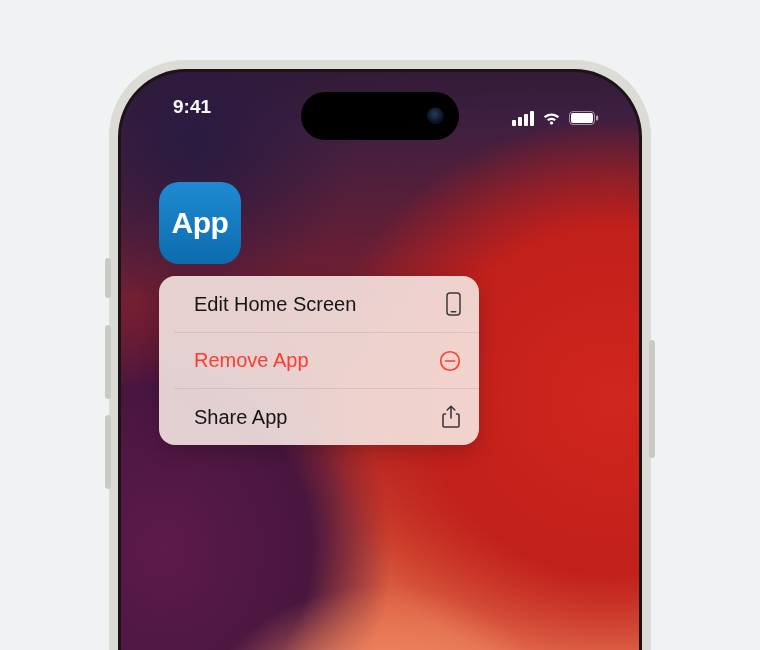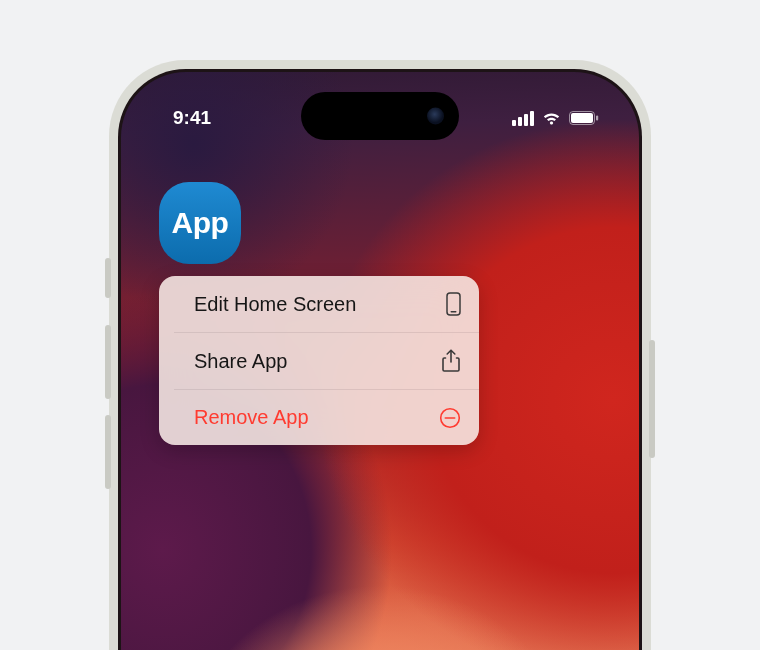--- a/index.html
+++ b/index.html
@@ -58,34 +58,33 @@
     }
     .status-bar {
       position: absolute;
       top: 24px; left: 0; right: 0;
       height: 44px;
       color: #fff;
       font-weight: 600;
       font-size: 19px;
       display: flex;
       justify-content: space-between;
-      align-items: center;
       padding: 0 40px 0 52px;
     }
     .status-right { display: flex; align-items: center; gap: 7px; }
     .cell-bars { display: flex; align-items: flex-end; gap: 2px; }
     .cell-bars span { width: 4px; background: #fff; border-radius: 1px; }
     .b1{height:6px}.b2{height:9px}.b3{height:12px}.b4{height:15px}
     .app-icon {
       position: absolute;
       top: 110px;
       left: 38px;
       width: 82px;
       height: 82px;
-      border-radius: 30px;
+      border-radius: 20px;
       background: linear-gradient(180deg, #1f8ad2 0%, #0c6cad 100%);
       display: flex;
       align-items: center;
       justify-content: center;
       color: #fff;
       font-weight: 700;
       font-size: 30px;
       letter-spacing: -0.5px;
     }
     .context-menu {
@@ -163,35 +162,35 @@
     <div class="context-menu">
       <div class="menu-item">
         <span>Edit Home Screen</span>
         <span class="menu-icon">
           <svg width="15" height="24" viewBox="0 0 15 24" fill="none">
             <rect x="1" y="1" width="13" height="22" rx="3" stroke="#3a3a3a" stroke-width="1.5"></rect>
             <rect x="4.5" y="19" width="6" height="1.4" rx="0.7" fill="#3a3a3a"></rect>
           </svg>
         </span>
       </div>
+      <div class="menu-item destructive">
+        <span>Remove App</span>
+        <span class="menu-icon">
+          <svg width="22" height="22" viewBox="0 0 22 22" fill="none">
+            <circle cx="11" cy="11" r="9.3" stroke="#ff3b30" stroke-width="1.6"></circle>
+            <line x1="6.3" y1="11" x2="15.7" y2="11" stroke="#ff3b30" stroke-width="1.6" stroke-linecap="round"></line>
+          </svg>
+        </span>
+      </div>
       <div class="menu-item">
         <span>Share App</span>
         <span class="menu-icon">
           <svg width="20" height="24" viewBox="0 0 20 24" fill="none">
             <path d="M10 1.5 L10 13" stroke="#3a3a3a" stroke-width="1.6" stroke-linecap="round"></path>
             <path d="M6.2 5 L10 1.3 L13.8 5" stroke="#3a3a3a" stroke-width="1.6" stroke-linecap="round" stroke-linejoin="round" fill="none"></path>
             <path d="M4.5 9 H3.2 C2.5 9 2 9.5 2 10.2 V20.8 C2 21.5 2.5 22 3.2 22 H16.8 C17.5 22 18 21.5 18 20.8 V10.2 C18 9.5 17.5 9 16.8 9 H15.5" stroke="#3a3a3a" stroke-width="1.6" stroke-linecap="round" fill="none"></path>
           </svg>
         </span>
       </div>
-      <div class="menu-item destructive">
-        <span>Remove App</span>
-        <span class="menu-icon">
-          <svg width="22" height="22" viewBox="0 0 22 22" fill="none">
-            <circle cx="11" cy="11" r="9.3" stroke="#ff3b30" stroke-width="1.6"></circle>
-            <line x1="6.3" y1="11" x2="15.7" y2="11" stroke="#ff3b30" stroke-width="1.6" stroke-linecap="round"></line>
-          </svg>
-        </span>
-      </div>
     </div>
 
   </div>
 </div>
 
 </body></html>

